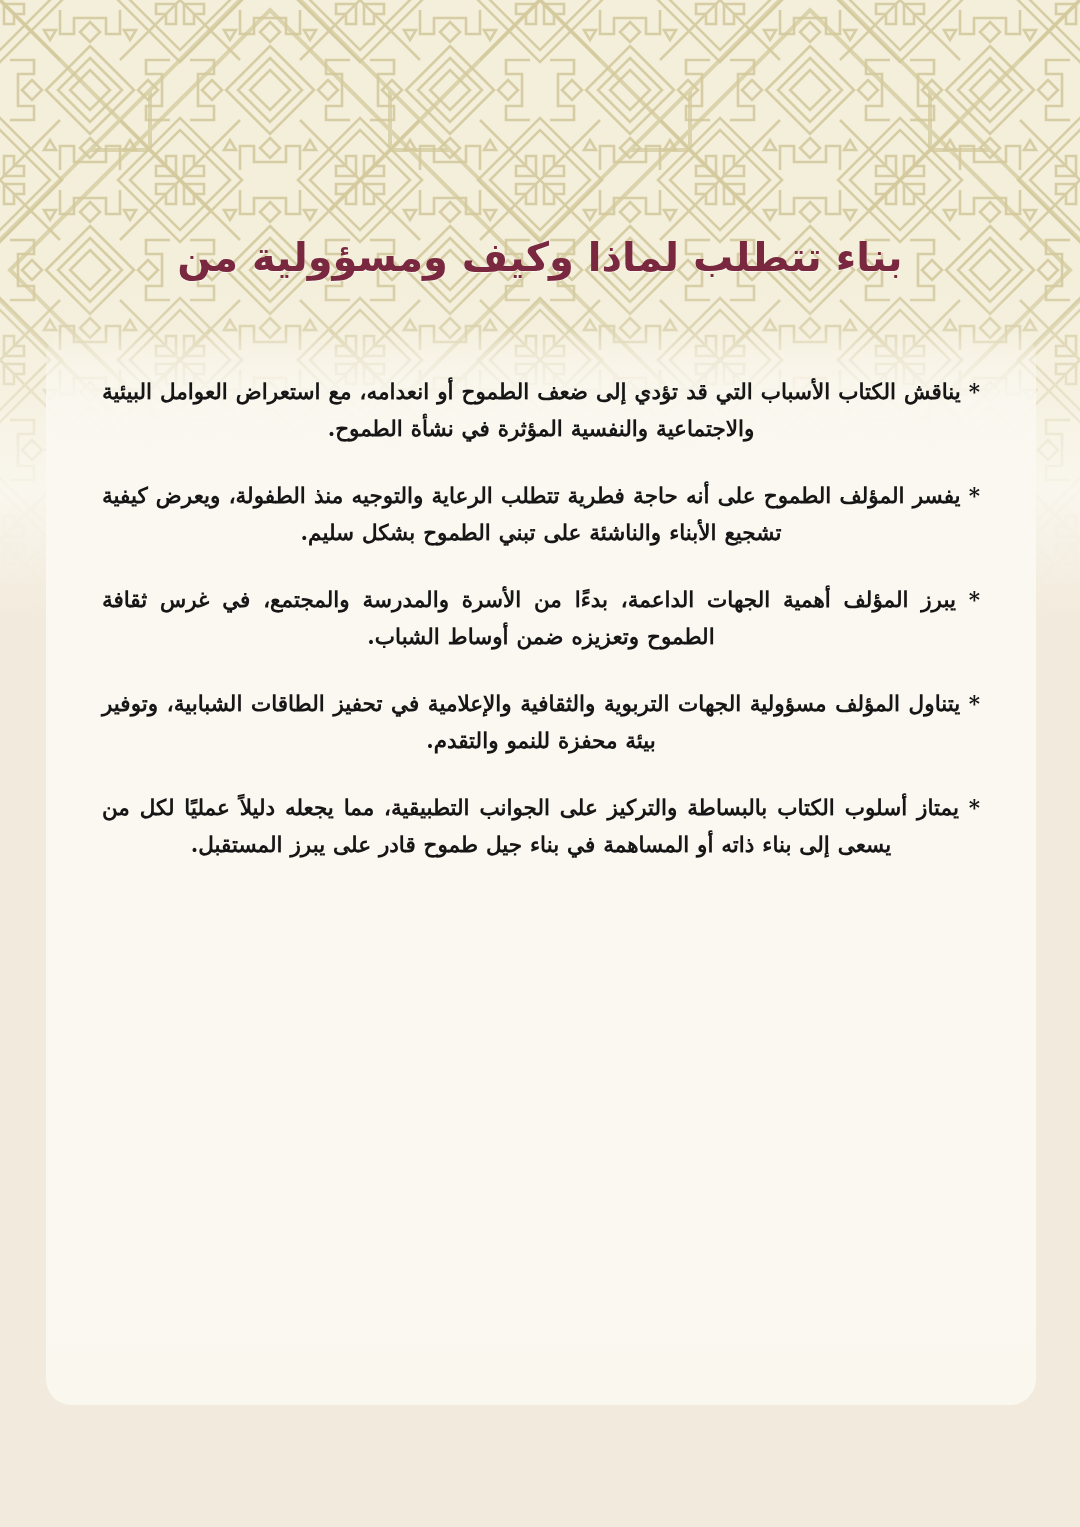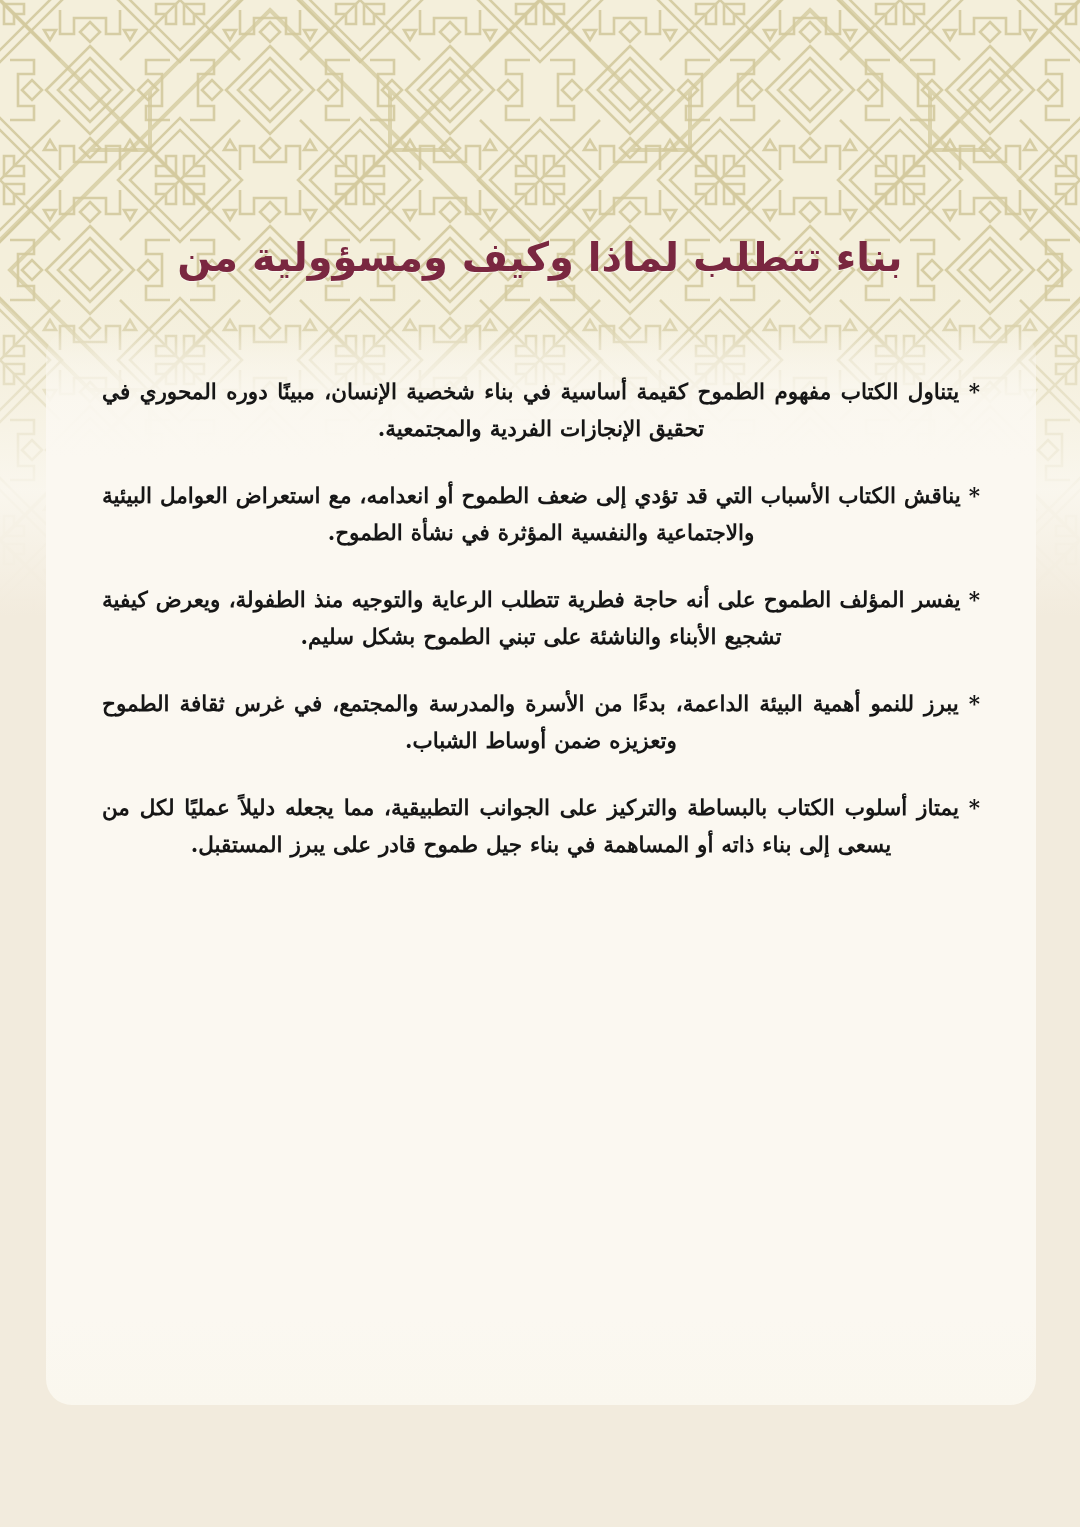--- a/index.html
+++ b/index.html
@@ -186,28 +186,28 @@
   </div>
 
   <div id="title-wrap">
     <h1 id="book-title">بناء تتطلب لماذا وكيف ومسؤولية من</h1>
   </div>
 
   <div id="content-card">
     <div id="paragraph-list">
 
 
-      <p class="para">* يتناول الكتاب مفهوم الطموح كقيمة أساسية في بناء شخصية الإنسان، مبينًا دوره المحوري في تحقيق الإنجازات الفردية والمجتمعية.</p>
 
       <p class="para">* يناقش الكتاب الأسباب التي قد تؤدي إلى ضعف الطموح أو انعدامه، مع استعراض العوامل البيئية والاجتماعية والنفسية المؤثرة في نشأة الطموح.</p>
 
       <p class="para">* يفسر المؤلف الطموح على أنه حاجة فطرية تتطلب الرعاية والتوجيه منذ الطفولة، ويعرض كيفية تشجيع الأبناء والناشئة على تبني الطموح بشكل سليم.</p>
 
-      <p class="para">* يبرز للنمو أهمية البيئة الداعمة، بدءًا من الأسرة والمدرسة والمجتمع، في غرس ثقافة الطموح وتعزيزه ضمن أوساط الشباب.</p>
-
-
+      <p class="para">* يبرز المؤلف أهمية الجهات الداعمة، بدءًا من الأسرة والمدرسة والمجتمع، في غرس ثقافة الطموح وتعزيزه ضمن أوساط الشباب.</p>
+
+
+      <p class="para">* يتناول المؤلف مسؤولية الجهات التربوية والثقافية والإعلامية في تحفيز الطاقات الشبابية، وتوفير بيئة محفزة للنمو والتقدم.</p>
 
       <p class="para">* يمتاز أسلوب الكتاب بالبساطة والتركيز على الجوانب التطبيقية، مما يجعله دليلاً عمليًا لكل من يسعى إلى بناء ذاته أو المساهمة في بناء جيل طموح قادر على يبرز المستقبل.</p>
 
     </div>
   </div>
 
 </div>
 
 </body></html>

